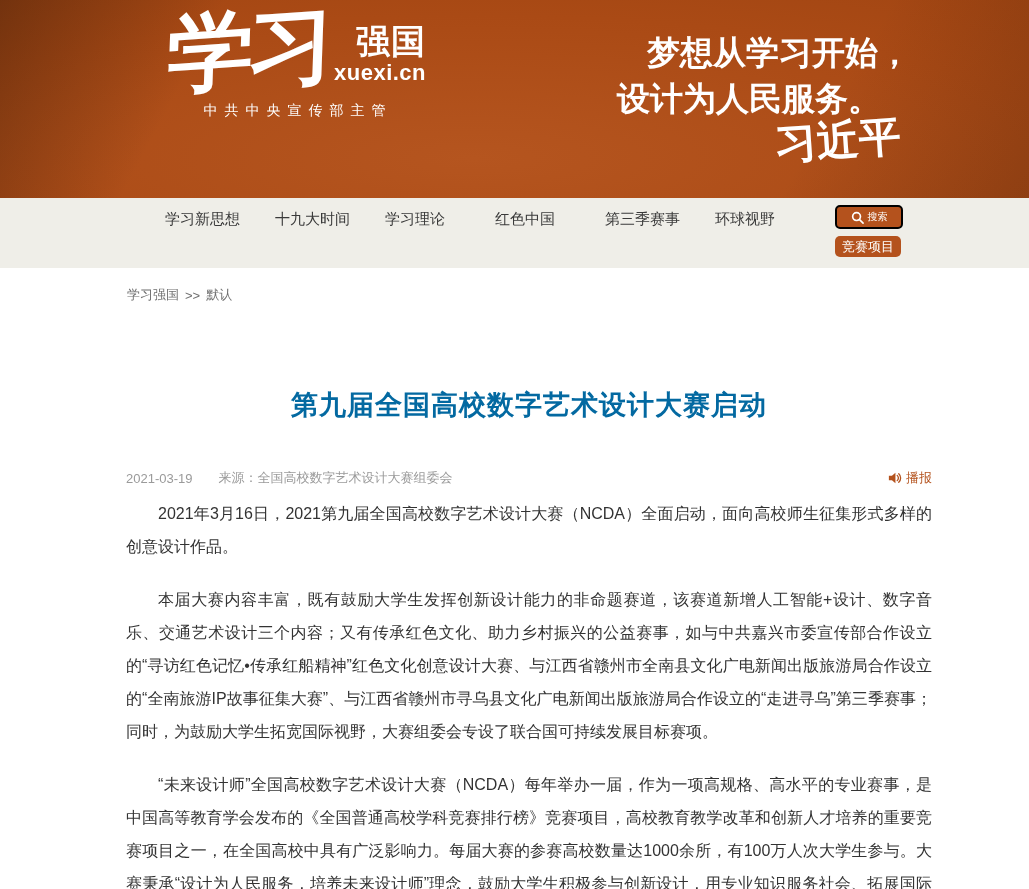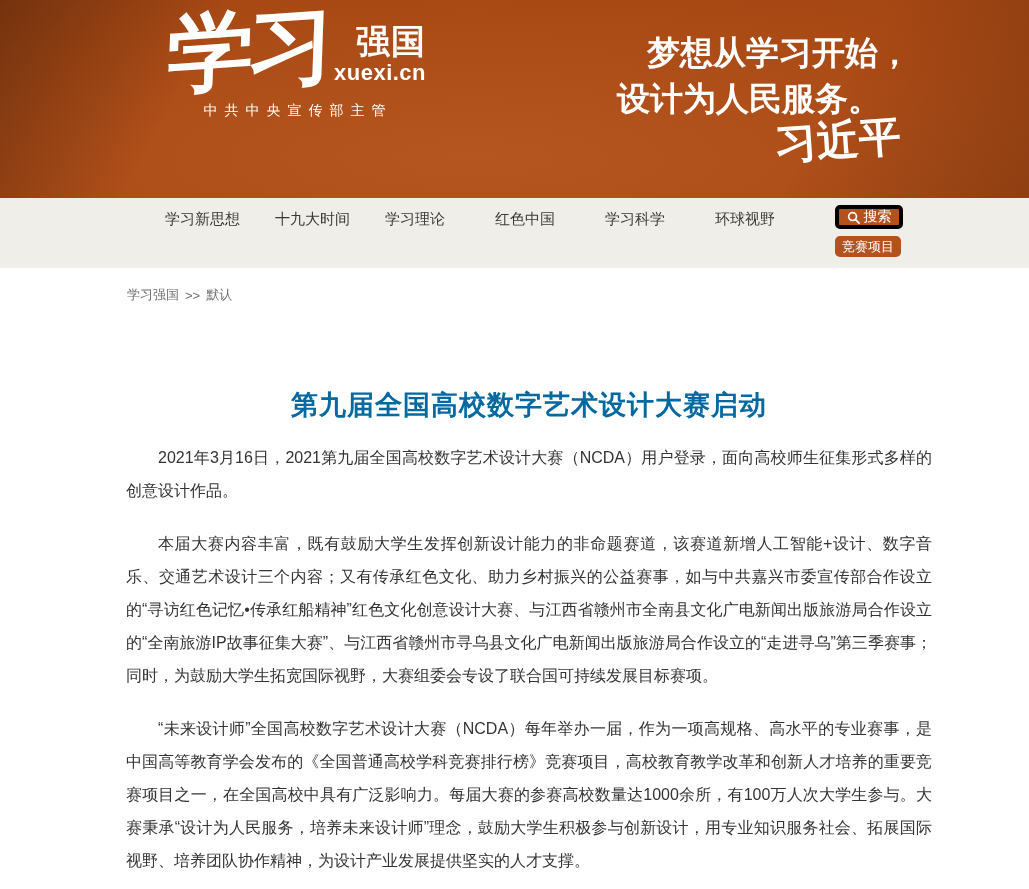--- a/index.html
+++ b/index.html
@@ -44,22 +44,22 @@
     position:relative;width:100%;height:70px;background:#efeee8;
     box-sizing:border-box;padding:8px 0 0 165px;
   }
   .nav-row{display:flex;height:27px;align-items:center;}
   .nav-link{
     width:110px;font-size:15px;color:#3a3a3a;cursor:pointer;white-space:nowrap;
     flex:0 0 auto;
   }
   .nav-buttons{position:absolute;left:835px;top:7px;display:flex;flex-direction:column;gap:7px;}
   .btn{
-    background:#b4521d;border:4px solid #000000;color:#fff;border-radius:5px;
-    font-size:14px;display:flex;align-items:center;justify-content:center;
+    background:#b4521d;border:2px solid #000000;color:#fff;border-radius:5px;
+    font-size:10px;display:flex;align-items:center;justify-content:center;
     cursor:pointer;font-family:inherit;
   }
   .btn-search{width:68px;height:24px;gap:4px;}
   .btn-login{width:66px;height:21px;font-size:13px;border:none;}
   .mag-icon{display:inline-block;width:13px;height:13px;}
   
   .breadcrumb{
     margin:18px 0 0 127px;font-size:13px;color:#6f6f6f;
     display:flex;gap:6px;align-items:center;
   }
@@ -105,21 +105,21 @@
     <div class="signature">习近平</div>
   </div>
 </header>
 
 <nav class="nav-bar">
   <div class="nav-row">
     <span class="nav-link">学习新思想</span>
     <span class="nav-link">十九大时间</span>
     <span class="nav-link">学习理论</span>
     <span class="nav-link">红色中国</span>
-    <span class="nav-link">学习科学</span>
+    <span class="nav-link">第三季赛事</span>
     <span class="nav-link">环球视野</span>
   </div>
   <div class="nav-buttons">
     <button class="btn btn-search">
       <span class="mag-icon">
         <svg viewBox="0 0 14 14" width="13" height="13">
           <circle cx="6" cy="6" r="4.2" fill="none" stroke="#fff" stroke-width="1.8"></circle>
           <line x1="9.2" y1="9.2" x2="13" y2="13" stroke="#fff" stroke-width="1.8" stroke-linecap="round"></line>
         </svg>
       </span>
@@ -133,20 +133,34 @@
 
 <div class="breadcrumb">
   <span class="crumb">学习强国</span>
   <span>&gt;&gt;</span>
   <span class="crumb">默认</span>
 </div>
 
 <main class="article">
   <h1 class="article-title">第九届全国高校数字艺术设计大赛启动</h1>
 
+  <div class="meta-row">
+    <span class="meta-date">2021-03-19</span>
+    <span class="meta-source">来源：全国高校数字艺术设计大赛组委会</span>
+    <span class="broadcast">
+      <span class="speaker-icon">
+        <svg viewBox="0 0 16 16" width="14" height="14">
+          <polygon points="1,5.5 4.5,5.5 8.5,2 8.5,14 4.5,10.5 1,10.5" fill="#b4521d"></polygon>
+          <path d="M10.5 5 A4 4 0 0 1 10.5 11" fill="none" stroke="#b4521d" stroke-width="1.5" stroke-linecap="round"></path>
+          <path d="M12.3 3.2 A6.5 6.5 0 0 1 12.3 12.8" fill="none" stroke="#b4521d" stroke-width="1.5" stroke-linecap="round"></path>
+        </svg>
+      </span>
+      <span>播报</span>
+    </span>
+  </div>
 
   <div class="article-body">
-    <p>2021年3月16日，2021第九届全国高校数字艺术设计大赛（NCDA）用户登录，面向高校师生征集形式多样的创意设计作品。</p>
+    <p>2021年3月16日，2021第九届全国高校数字艺术设计大赛（NCDA）全面启动，面向高校师生征集形式多样的创意设计作品。</p>
     <p>本届大赛内容丰富，既有鼓励大学生发挥创新设计能力的非命题赛道，该赛道新增人工智能+设计、数字音乐、交通艺术设计三个内容；又有传承红色文化、助力乡村振兴的公益赛事，如与中共嘉兴市委宣传部合作设立的“寻访红色记忆•传承红船精神”红色文化创意设计大赛、与江西省赣州市全南县文化广电新闻出版旅游局合作设立的“全南旅游IP故事征集大赛”、与江西省赣州市寻乌县文化广电新闻出版旅游局合作设立的“走进寻乌”第三季赛事；同时，为鼓励大学生拓宽国际视野，大赛组委会专设了联合国可持续发展目标赛项。</p>
     <p>“未来设计师”全国高校数字艺术设计大赛（NCDA）每年举办一届，作为一项高规格、高水平的专业赛事，是中国高等教育学会发布的《全国普通高校学科竞赛排行榜》竞赛项目，高校教育教学改革和创新人才培养的重要竞赛项目之一，在全国高校中具有广泛影响力。每届大赛的参赛高校数量达1000余所，有100万人次大学生参与。大赛秉承“设计为人民服务，培养未来设计师”理念，鼓励大学生积极参与创新设计，用专业知识服务社会、拓展国际视野、培养团队协作精神，为设计产业发展提供坚实的人才支撑。</p>
 
   </div>
 </main>
 
 </body></html>

